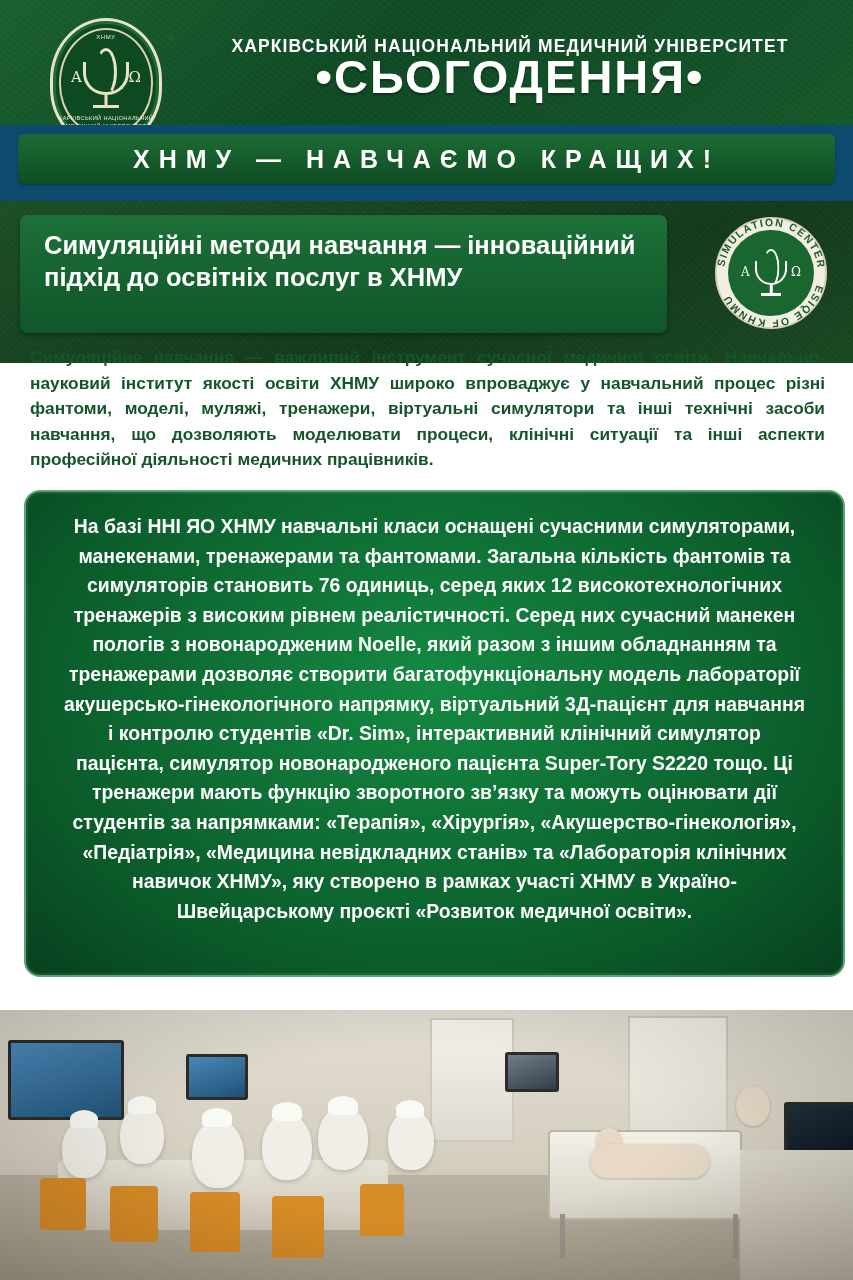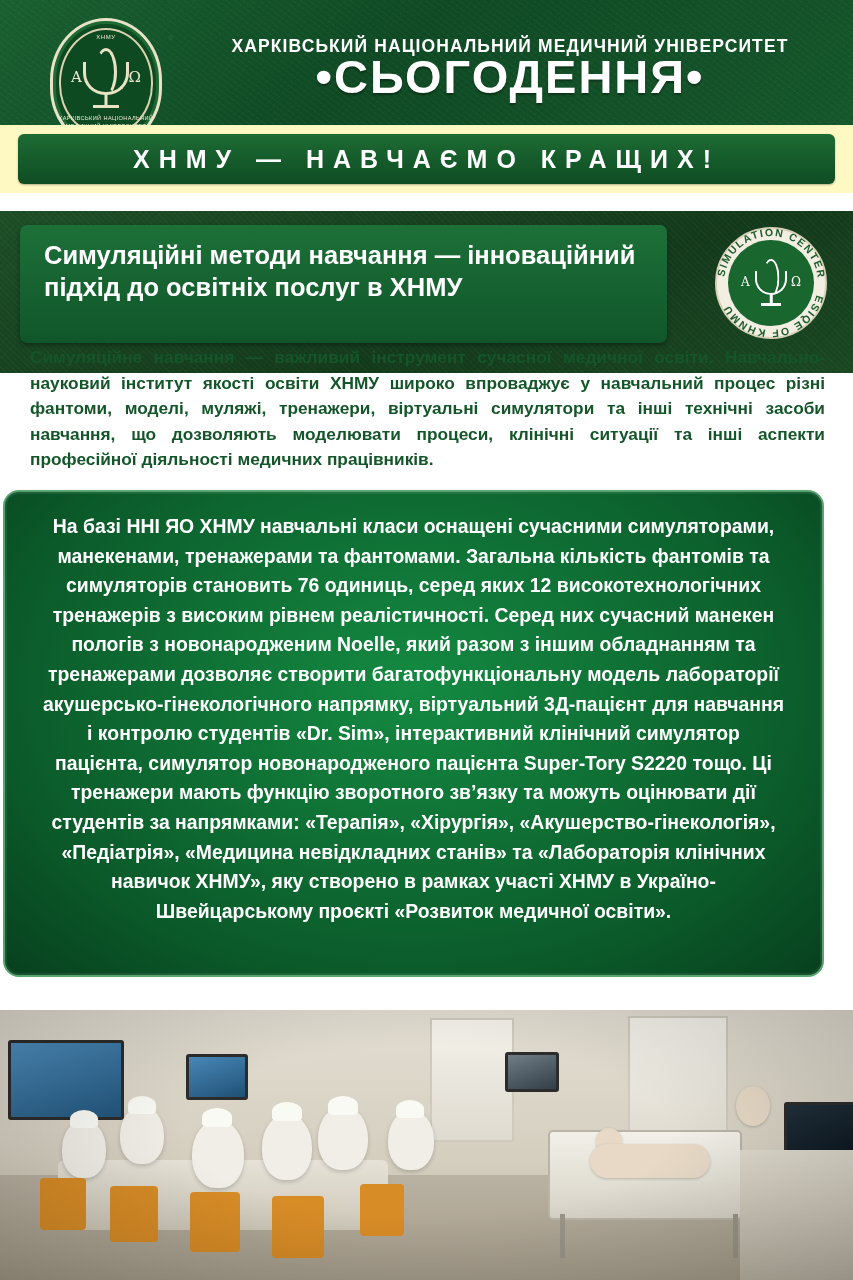--- a/index.html
+++ b/index.html
@@ -137,22 +137,22 @@
     color: #efe9cd;
     font-size: 5.6px;
     letter-spacing: 0.4px;
     line-height: 7.5px;
   }
 
   
   .motto-wrap {
     position: absolute;
     left: 0; top: 125px;
-    width: 853px; height: 68px;
-    background: #fef9c3;
+    width: 853px; height: 84px;
+    background: #0c4a6e;
     text-decoration: underline;
   }
   .motto {
     position: absolute;
     left: 18px; top: 9px;
     width: 817px; height: 50px;
     background: #14562a;
     background-image: linear-gradient(180deg, #1d6b34 0%, #0f4d23 100%);
     border-radius: 6px;
     box-shadow: 0 1px 2px rgba(0,0,0,0.3);
@@ -164,21 +164,21 @@
     font-size: 25px;
     font-weight: bold;
     letter-spacing: 9px;
     text-transform: uppercase;
     white-space: nowrap;
   }
 
   
   .title-band {
     position: absolute;
-    left: 0; top: 211px;
+    left: 0; top: 201px;
     width: 853px; height: 162px;
     background: #17421f;
     background-image:
       repeating-linear-gradient(45deg, rgba(255,255,255,0.028) 0 1px, transparent 1px 4px),
       repeating-linear-gradient(-45deg, rgba(0,0,0,0.05) 0 1px, transparent 1px 5px),
       linear-gradient(160deg, #1d4f26 0%, #143a1c 60%, #1a4822 100%);
   }
   .title-box {
     position: absolute;
     left: 20px; top: 14px;
@@ -260,21 +260,21 @@
     color: #14562a;
     font-size: 17.3px;
     line-height: 25.5px;
     text-align: justify;
     font-weight: bold;
   }
 
   
   .content-box {
     position: absolute;
-    left: 3px; top: 490px;
+    left: 24px; top: 490px;
     width: 817px; height: 483px;
     border-radius: 16px;
     background: #0f6b33;
     background-image: radial-gradient(ellipse at 50% 40%, #148a42 0%, #0b5b2a 70%, #07401e 100%);
     border: 2px solid #5aa46f;
     box-shadow: inset 0 0 0 2px rgba(255,255,255,0.08);
   }
   .content-text {
     position: absolute;
     left: 36px; right: 36px; top: 20px;

